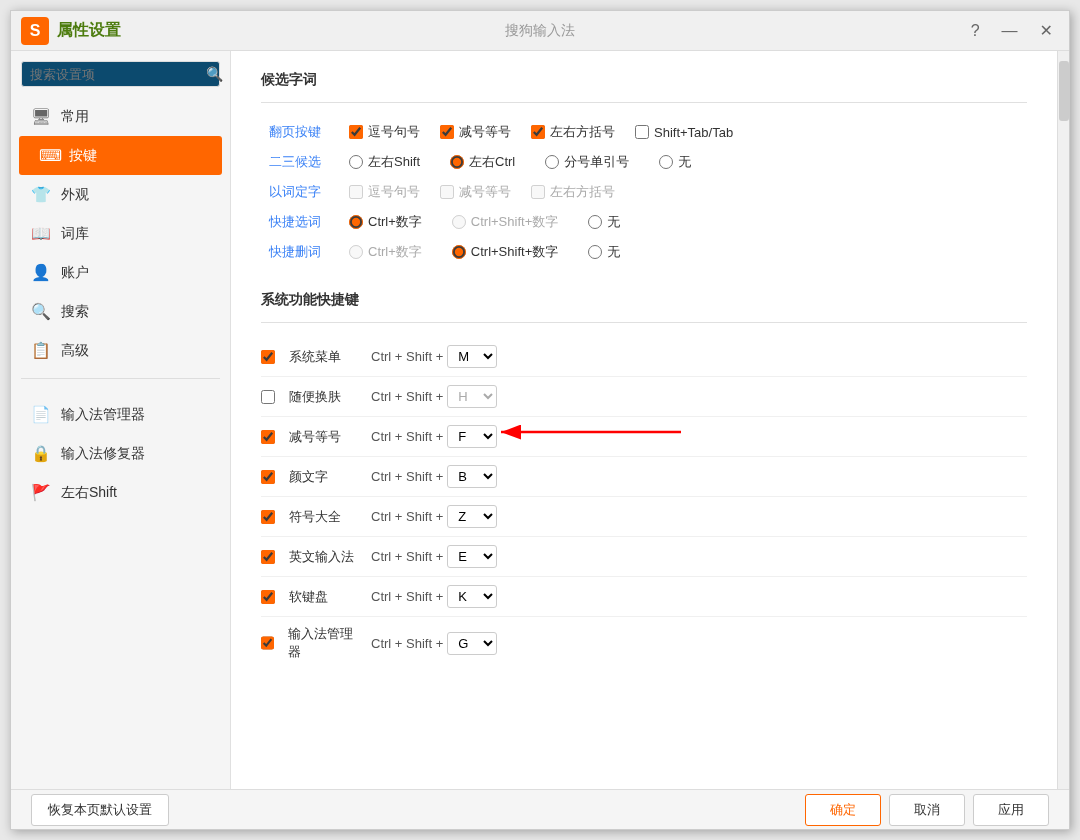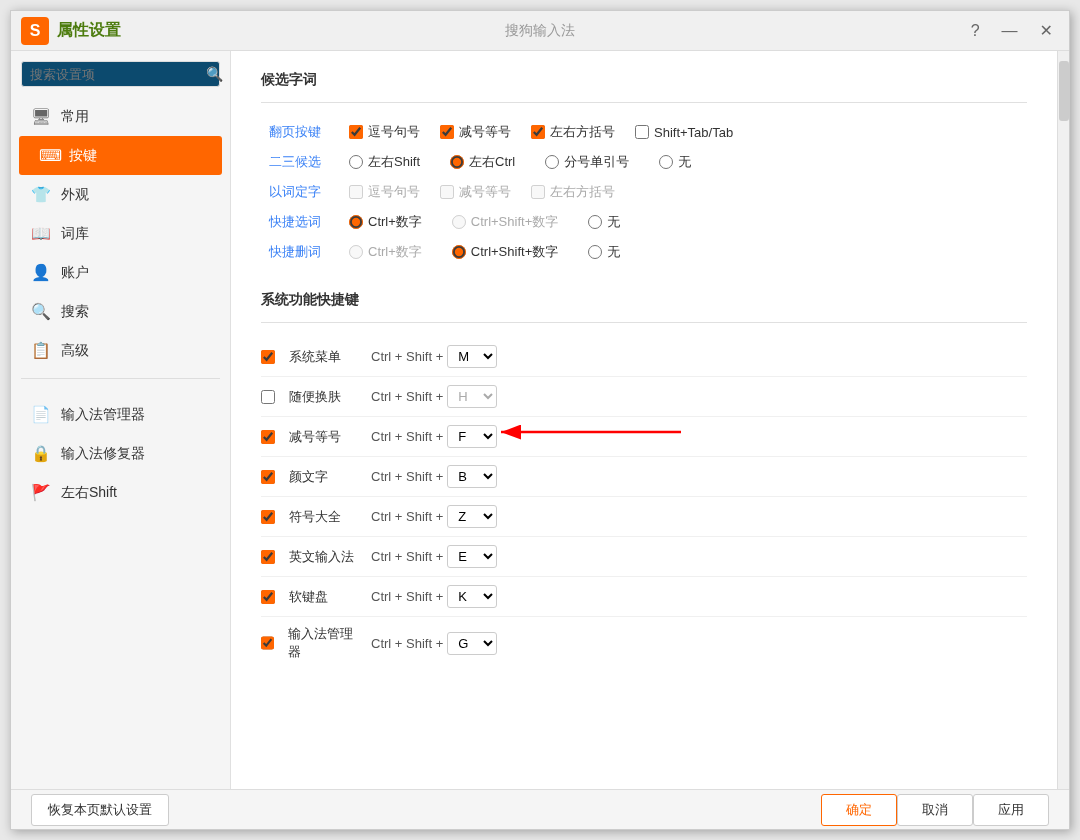--- a/index.html
+++ b/index.html
@@ -292,21 +292,21 @@
       padding: 6px 16px;
       background: white;
       border: 1px solid #ccc;
       border-radius: 3px;
       font-size: 13px;
       cursor: pointer;
       color: #333;
     }
     .footer-right {
       display: flex;
-      gap: 0;
+      gap: 8px;
       padding-left: 24px;
     }
     .footer-right button {
       padding: 6px 24px;
       font-size: 13px;
       cursor: pointer;
       border-radius: 3px;
     }
     .btn-confirm {
       background: white;

